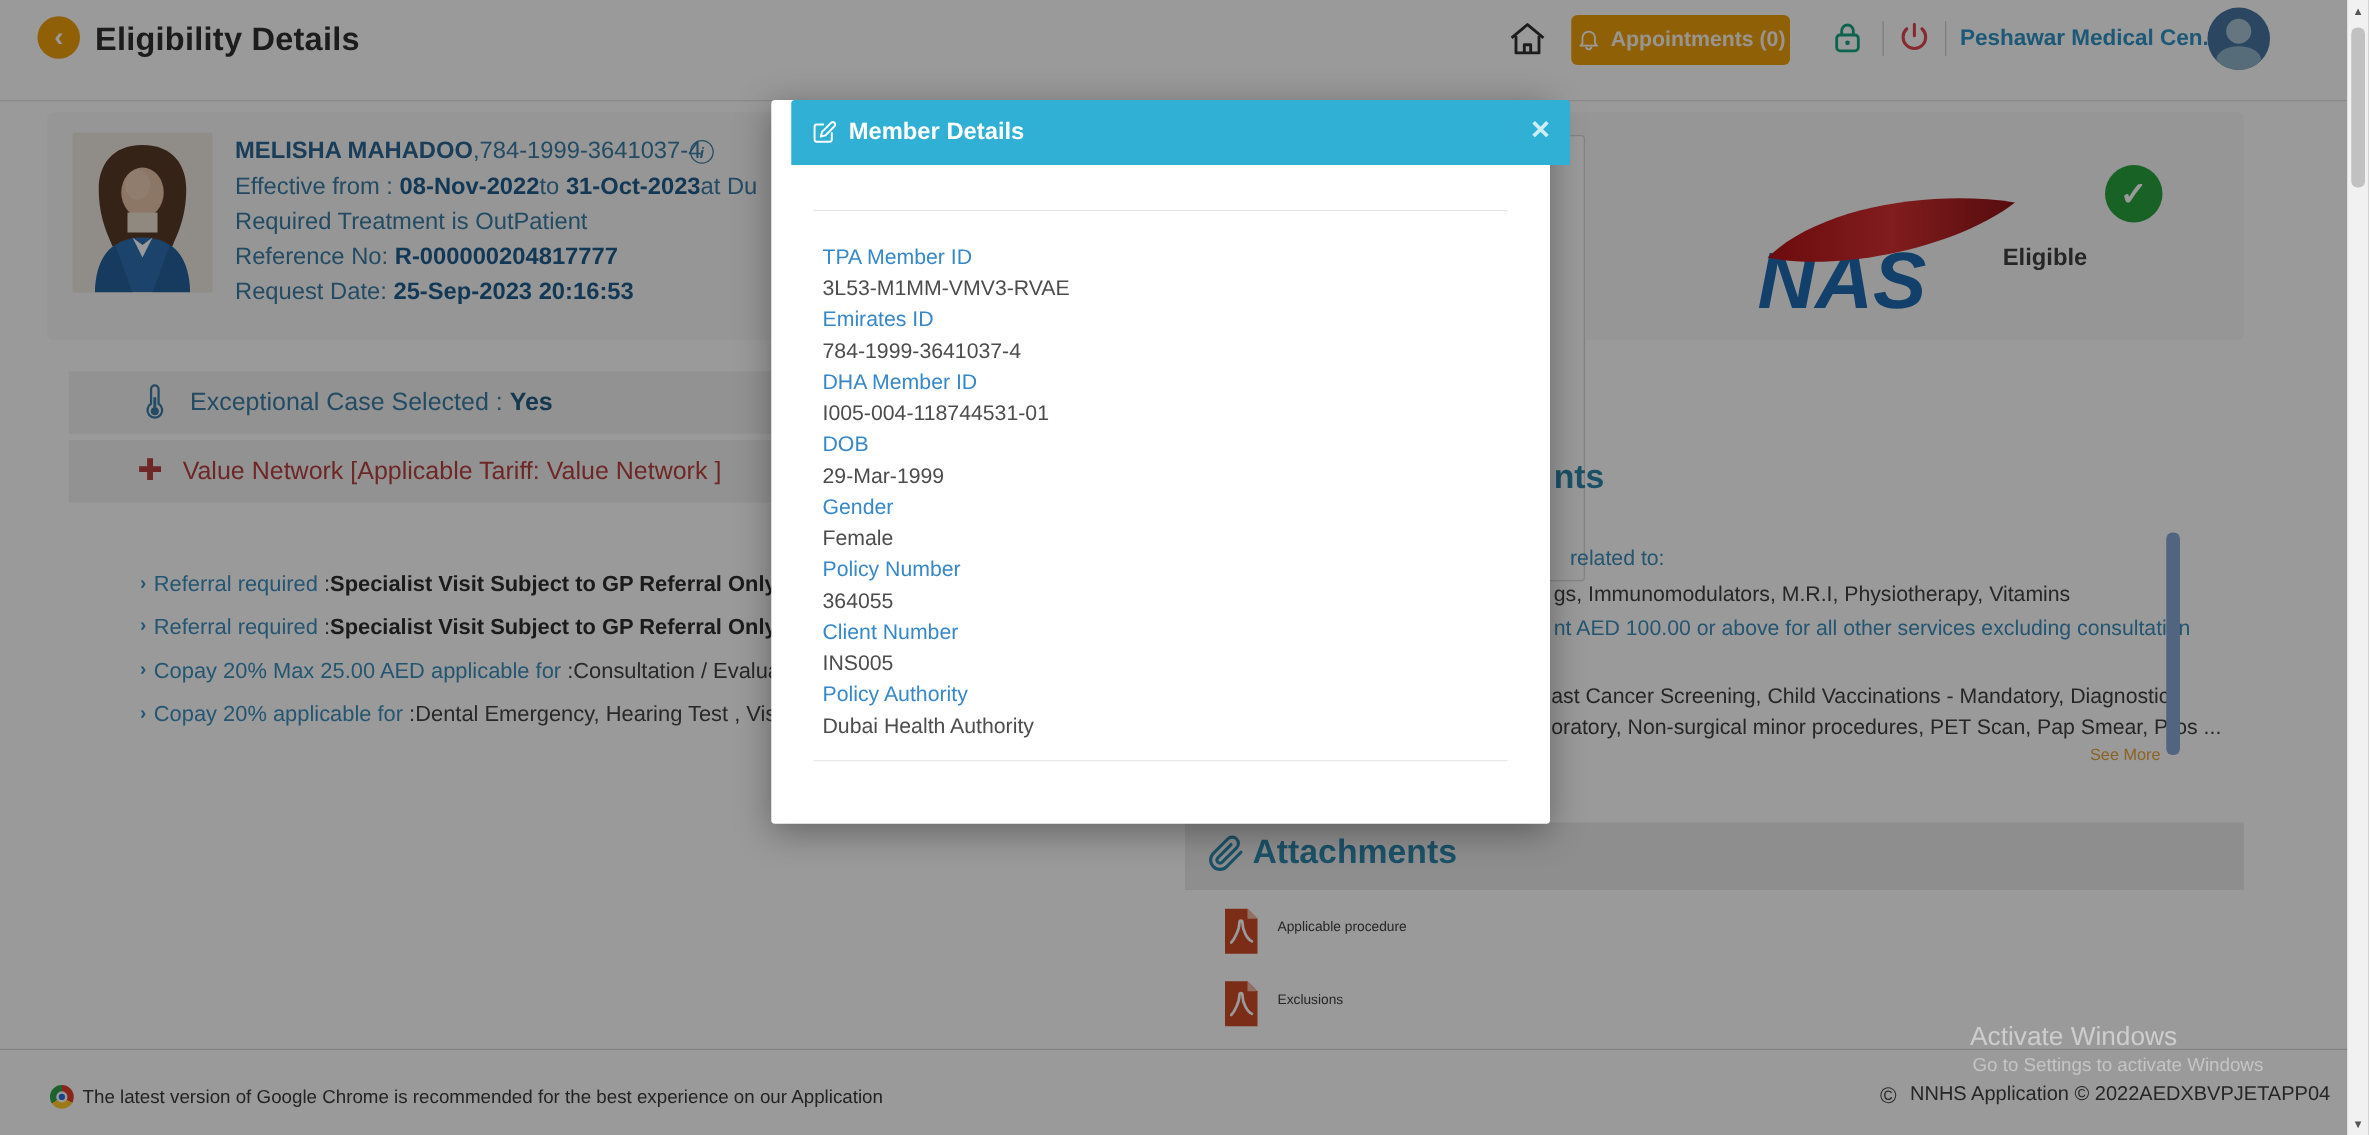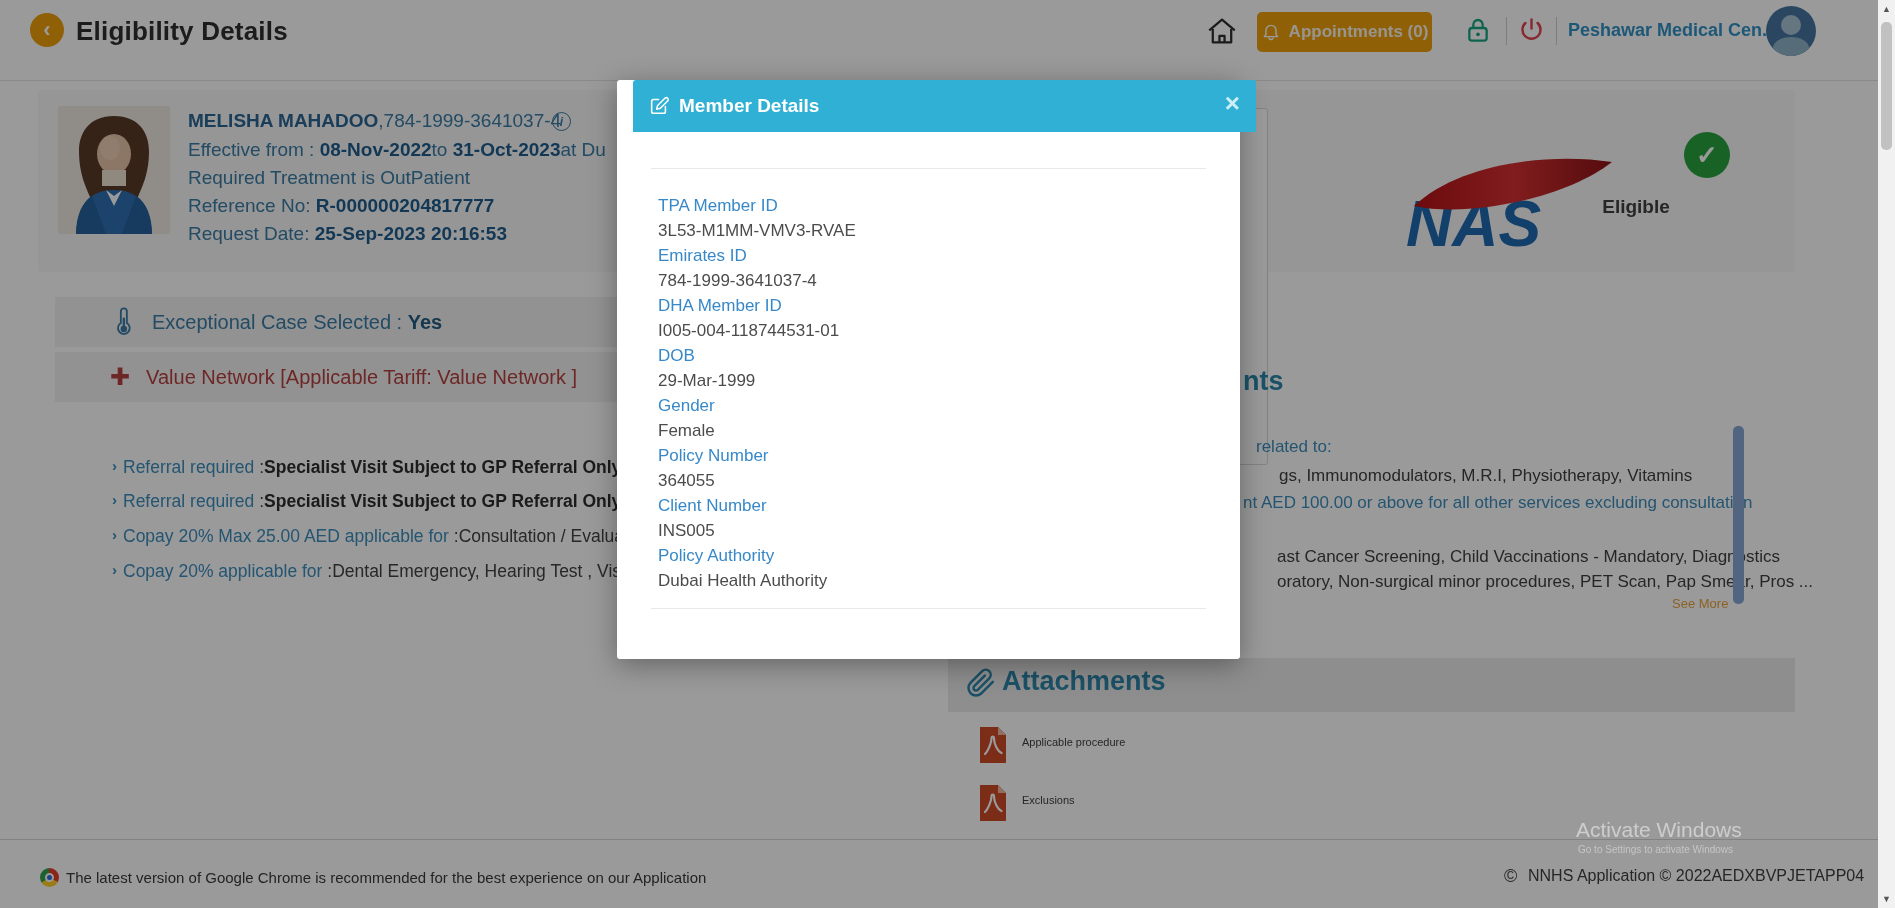--- a/index.html
+++ b/index.html
@@ -62,21 +62,21 @@
   .note .nval-b { color:#2e2e2e; font-weight:bold; }
   .note .nval { color:#434343; }
   .n1 { top:457px; } .n2 { top:491px; } .n3 { top:526px; } .n4 { top:561px; }
 
   
   .under-card { left:1096px; top:108px; width:172px; height:357px; background:#fff;
     border:1px solid #d9d9d9; border-radius:3px; }
   .rp-hdr { left:1243px; top:366px; font-size:27px; font-weight:600; color:#2e86ab; }
   .rline { font-size:17px; white-space:nowrap; }
   .rl-blue { color:#3c8dbc; }
-  .rl-dark { color:#3f3f3f;margin-left:36px; }
+  .rl-dark { color:#3f3f3f; }
   .see-more { left:1672px; top:596px; font-size:13px; color:#e8a33d; cursor:pointer; }
   .rscroll { left:1733px; top:426px; width:11px; height:178px; border-radius:5px; background:#87a6d4; cursor:pointer; }
 
   
   .att-band { left:948px; top:658px; width:847px; height:54px; background:#ececec; }
   .att-clip { left:966px; top:668px; }
   .att-title { left:1002px; top:666px; font-size:27px; font-weight:600; color:#2e86ab; }
   .att-item-label { font-size:11px; color:#3f3f3f; }
   .pdf1 { left:978px; top:726px; } .pdf2 { left:978px; top:784px; }
   .al1 { left:1022px; top:736px; } .al2 { left:1022px; top:794px; }
@@ -88,21 +88,21 @@
     background:conic-gradient(#e43e2b 0 33%, #ffcc29 33% 66%, #30a24c 66% 100%);
     display:flex; align-items:center; justify-content:center; }
   .chrome .dot { width:9px; height:9px; border-radius:50%; background:#2c6fe0; border:2px solid #fff; }
   .foot-left { left:66px; top:869px; font-size:15px; color:#3a3a3a; }
   .copy-icon { left:1504px; top:866px; font-size:18px; color:#4a4a4a; }
   .foot-right { left:1528px; top:867px; font-size:16px; color:#3f3f3f; }
 
   
   .overlay { left:0; top:0; width:1878px; height:908px; background:rgba(0,0,0,0.395); z-index:100; }
   .wm1 { left:1576px; top:818px; font-size:21px; color:rgba(255,255,255,0.5); z-index:250; }
-  .wm2 { left:1578px; top:844px; font-size:10px; color:rgba(255,255,255,0.42); z-index:250; }
+  .wm2 { left:1578px; top:844px; font-size:15px; color:rgba(255,255,255,0.42); z-index:250; }
 
   
   .modal { left:617px; top:80px; width:623px; height:579px; background:#fff; border-radius:3px;
     box-shadow:0 6px 28px rgba(0,0,0,0.35); z-index:200; }
   .modal-hdr { position:absolute; left:0; top:0; width:100%; height:52px; background:#31b0d5;
     border-radius:3px 3px 0 0; display:flex; align-items:center;margin-left:16px; }
   .modal-hdr svg { margin-left:15px; }
   .modal-title { margin-left:9px; color:#fff; font-size:19px; font-weight:600; }
   .modal-close { position:absolute; right:16px; top:8px; color:#cdeef7; font-size:26px;
     font-weight:bold; cursor:pointer; line-height:1.2; }

